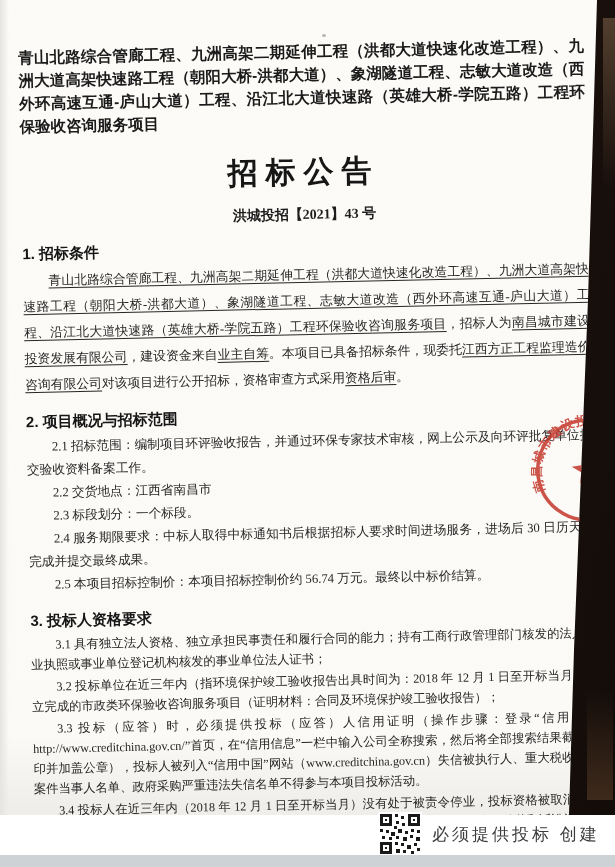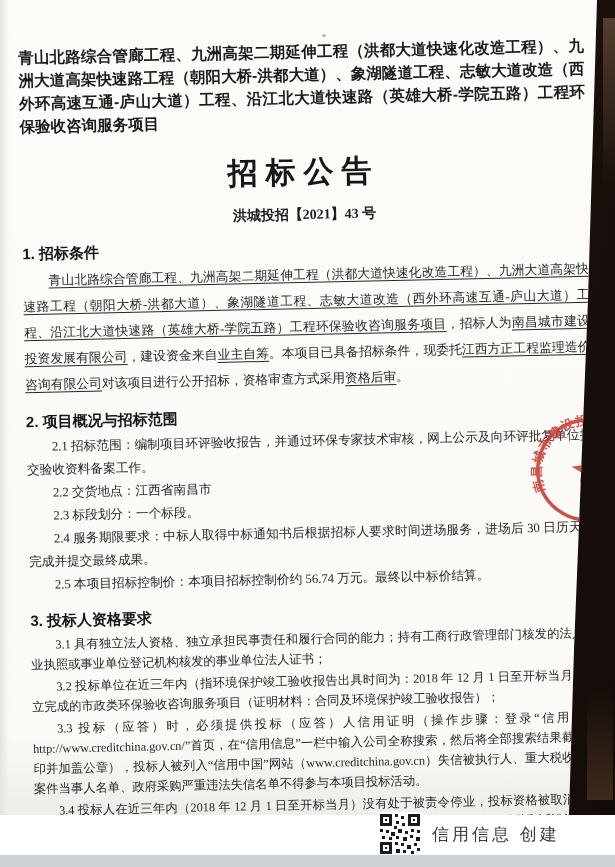--- a/index.html
+++ b/index.html
@@ -132,17 +132,17 @@
             <rect x="23" y="31" width="3" height="3"></rect>
           <rect x="29" y="33" width="4" height="4"></rect>
             <rect x="36" y="31" width="3" height="3"></rect>
           <rect x="18" y="37" width="4" height="4"></rect>
             <rect x="25" y="38" width="3" height="3"></rect>
           <rect x="33" y="39" width="3" height="3"></rect>
             <rect x="39" y="36" width="3" height="3"></rect>
         </g>
       </svg>
     </div>
-    <div class="scan-label">信用信息 创建</div>
+    <div class="scan-label">必须提供投标 创建</div>
   </div>
 
   <div class="bottom-strip"></div>
 </div>
 
 </body></html>

